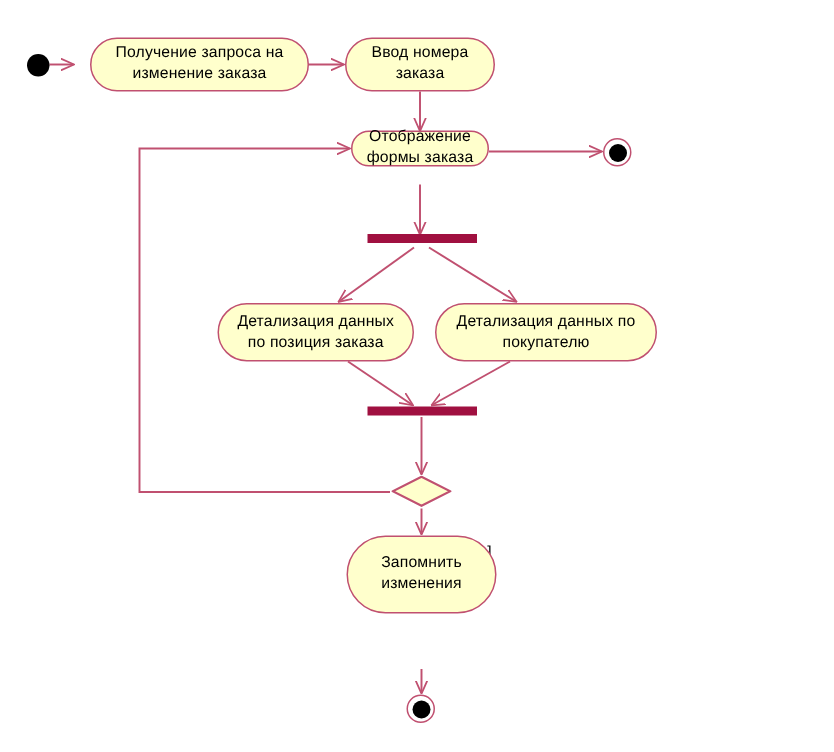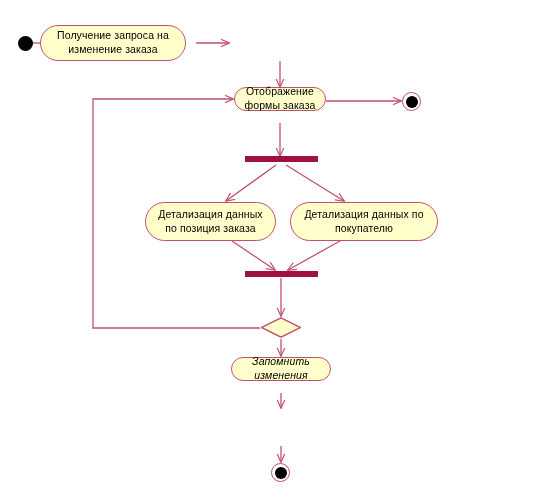--- a/index.html
+++ b/index.html
@@ -127,25 +127,29 @@
       <path d="M 260 328 L 93 328 L 93 99 L 233 99" marker-end="url(#arrow)"></path>
 
       <line x1="281" y1="393" x2="281" y2="408" marker-end="url(#arrow)"></line>
 
       <line x1="281" y1="446" x2="281" y2="462" marker-end="url(#arrow)"></line>
     </g>
   </svg>
 
   <div class="node initial-node" style="left:18px; top:36px;"></div>
 
-  <div class="node activity" style="left:40px; top:25px; width:146px; height:36px;">
+  <div class="node activity" style="left:60px; top:25px; width:146px; height:36px;">
     <span>Получение запроса на
 изменение заказа</span>
   </div>
 
+  <div class="node activity" style="left:230px; top:25px; width:100px; height:36px;">
+    <span>Ввод номера
+заказа</span>
+  </div>
 
   <div class="node activity" style="left:234px; top:87px; width:92px; height:24px;">
     <span>Отображение
 формы заказа</span>
   </div>
 
   <div class="node final-node" style="left:402px; top:92px;">
     <div class="final-node-inner"></div>
   </div>
 
@@ -164,21 +168,21 @@
   <div class="node sync-bar" style="left:245px; top:271px; width:73px;"></div>
 
   <div class="node decision" style="left:261px; top:317px;">
     <svg width="40" height="21" viewBox="0 0 40 21" aria-hidden="true">
       <polygon points="20,0.8 39.2,10.5 20,20.2 0.8,10.5" fill="#ffffcc" stroke="#c05070" stroke-width="1.4"></polygon>
     </svg>
   </div>
 
   <div class="guard-label" style="left:305px; top:346px;margin-top:16px;">[ ok ]</div>
 
-  <div class="node activity" style="left:231px; top:357px; width:100px; height:24px;font-style:italic;">
+  <div class="node activity" style="left:231px; top:357px; width:100px; height:52px;">
     <span>Запомнить
 изменения</span>
   </div>
 
 
   <div class="node final-node" style="left:271px; top:463px;">
     <div class="final-node-inner"></div>
   </div>
 
 </div>

